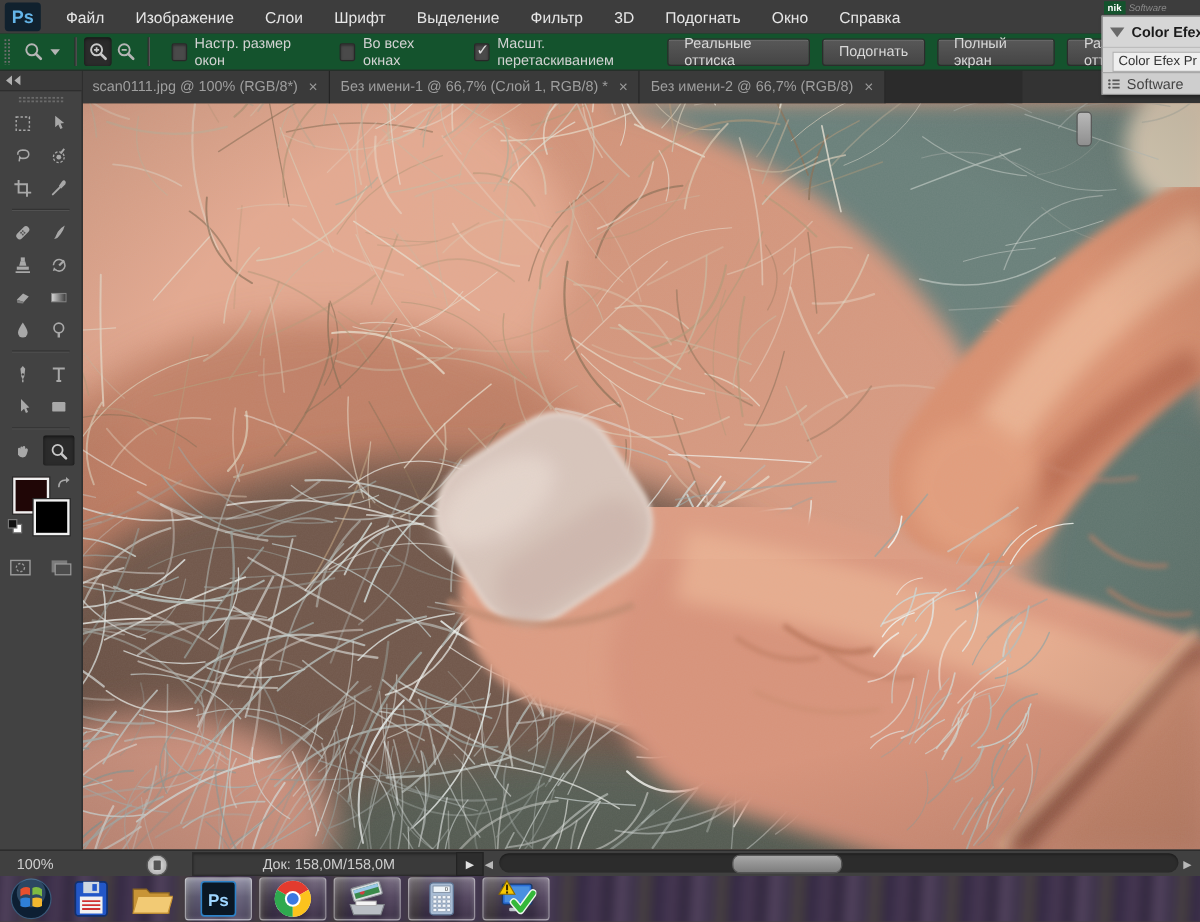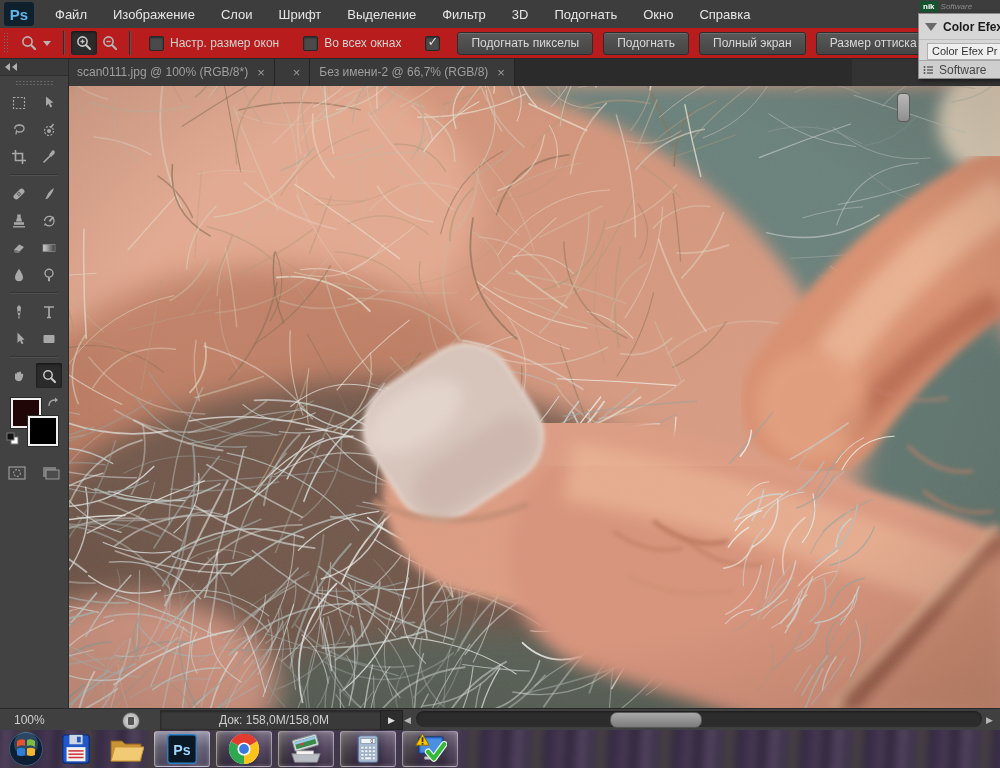--- a/index.html
+++ b/index.html
@@ -7,21 +7,21 @@
   #app{position:absolute;inset:0;width:1000px;height:768px;}
 
   
   #menubar{position:absolute;left:0;top:0;width:1000px;height:28px;background:#3d3d3d;
     border-bottom:1px solid #262626;display:flex;align-items:center;gap:0;z-index:30;}
   #ps-logo{width:30px;height:24px;margin:0 8px 0 4px;background:#10212e;border-radius:3px;
     color:#64b5e8;font-weight:bold;font-size:15px;display:flex;align-items:center;justify-content:center;}
   .menu-item{color:#e6e6e6;font-size:13px;padding:0 13px;height:28px;display:flex;align-items:center;cursor:default;}
 
   
-  #optionsbar{position:absolute;left:0;top:28px;width:1000px;height:30px;background:#b91c1c;
+  #optionsbar{position:absolute;left:0;top:28px;width:1000px;height:30px;background:#14532d;
     border-bottom:1px solid #282828;display:flex;align-items:center;z-index:30;}
   .vgrip{width:7px;height:22px;margin:0 4px 0 3px;
     background:radial-gradient(circle,#6e6e6e 0.8px,transparent 1px);background-size:3px 3px;}
   .tool-preset{display:flex;align-items:center;gap:2px;padding:0 6px;}
   .caret-down{width:0;height:0;border-left:4px solid transparent;border-right:4px solid transparent;border-top:5px solid #b5b5b5;margin-left:3px;}
   .osep{width:1px;height:24px;background:#2e2e2e;border-right:1px solid #555;margin:0 6px;}
   .zbtn{width:26px;height:24px;display:flex;align-items:center;justify-content:center;border-radius:3px;}
   .zbtn.pressed{background:#2b2b2b;box-shadow:inset 0 1px 3px rgba(0,0,0,.6);}
   .cbgroup{display:flex;align-items:center;gap:6px;margin:0 12px;}
   .cb{width:13px;height:13px;background:#4a4a4a;border:1px solid #282828;border-radius:2px;
@@ -159,33 +159,35 @@
     <div class="cbgroup">
       <span class="cb"></span>
       <span class="cblabel">Настр. размер окон</span>
     </div>
     <div class="cbgroup">
       <span class="cb"></span>
       <span class="cblabel">Во всех окнах</span>
     </div>
     <div class="cbgroup">
       <span class="cb checked"></span>
-    </div>
-    <div class="obtn">Подогнать пикселы</div>
+      <span class="cblabel">Масшт. перетаскиванием</span>
+    </div>
+    <div class="obtn">Реальные оттиска</div>
     <div class="obtn">Подогнать</div>
     <div class="obtn">Полный экран</div>
     <div class="obtn">Размер оттиска</div>
   </div>
 
   <div id="tabbar">
     <div class="tab">
       <span>scan0111.jpg @ 100% (RGB/8*)</span>
       <span class="tab-close">×</span>
     </div>
     <div class="tab">
+      <span>Без имени-1 @ 66,7% (Слой 1, RGB/8) *</span>
       <span class="tab-close">×</span>
     </div>
     <div class="tab">
       <span>Без имени-2 @ 66,7% (RGB/8)</span>
       <span class="tab-close">×</span>
     </div>
   </div>
 
   <div id="leftdock">
     <div id="dock-collapse">

